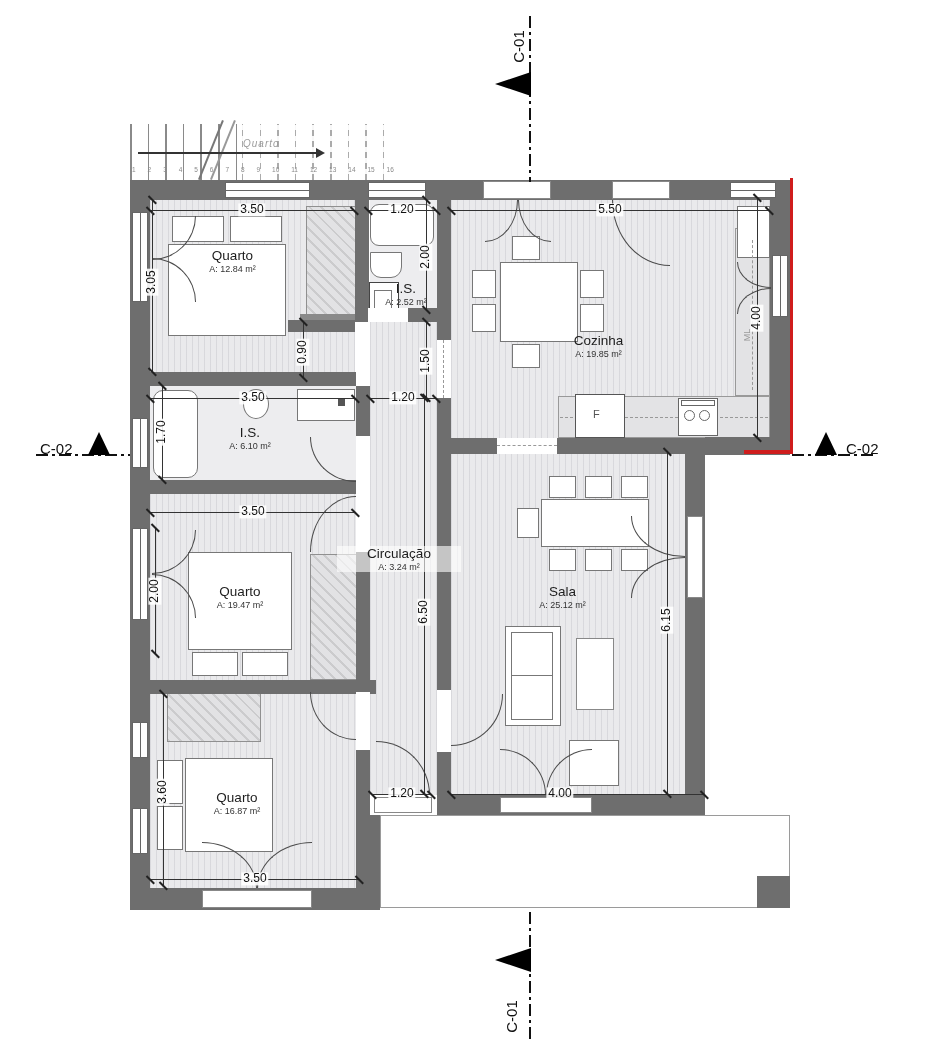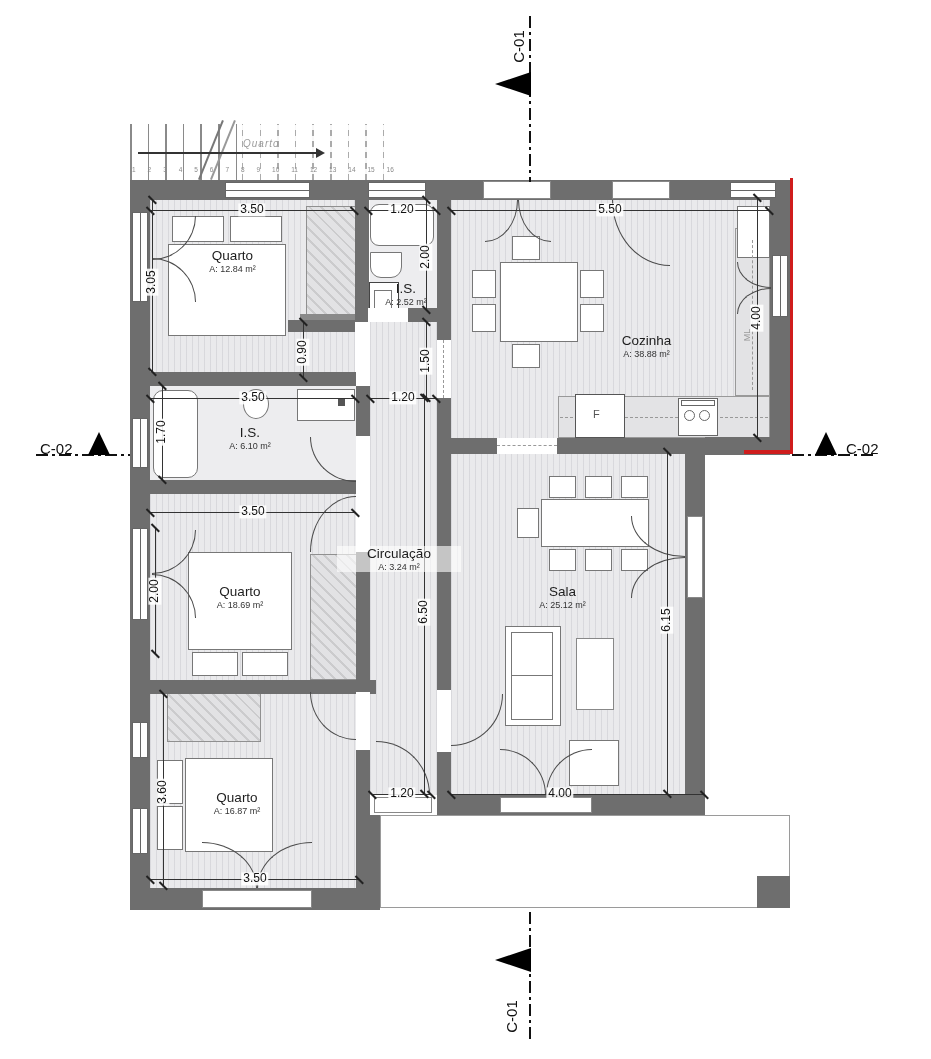--- a/index.html
+++ b/index.html
@@ -240,31 +240,31 @@
   <span class="dim dimr" style="left:163px;top:792px;">3.60</span>
 
   <div class="rlabel" style="left:160px;top:248px;width:145px;">
     <span class="nm">Quarto</span>
     <span class="ar">A: 12.84 m²</span>
   </div>
   <div class="rlabel" style="left:375px;top:281px;width:62px;">
     <span class="nm">I.S.</span>
     <span class="ar">A: 2.52 m²</span>
   </div>
-  <div class="rlabel" style="left:584px;top:333px;width:125px;">
+  <div class="rlabel" style="left:536px;top:333px;width:125px;">
     <span class="nm">Cozinha</span>
-    <span class="ar">A: 38.88 m²</span>
+    <span class="ar">A: 19.85 m²</span>
   </div>
   <div class="rlabel" style="left:200px;top:425px;width:100px;">
     <span class="nm">I.S.</span>
     <span class="ar">A: 6.10 m²</span>
   </div>
   <div class="rlabel" style="left:170px;top:584px;width:140px;">
     <span class="nm">Quarto</span>
-    <span class="ar">A: 18.69 m²</span>
+    <span class="ar">A: 19.47 m²</span>
   </div>
   <div class="rlabel" style="left:337px;top:546px;width:124px;background:rgba(255,255,255,.6);">
     <span class="nm">Circulação</span>
     <span class="ar">A: 3.24 m²</span>
   </div>
   <div class="rlabel" style="left:500px;top:584px;width:125px;">
     <span class="nm">Sala</span>
     <span class="ar">A: 25.12 m²</span>
   </div>
   <div class="rlabel" style="left:167px;top:790px;width:140px;">

